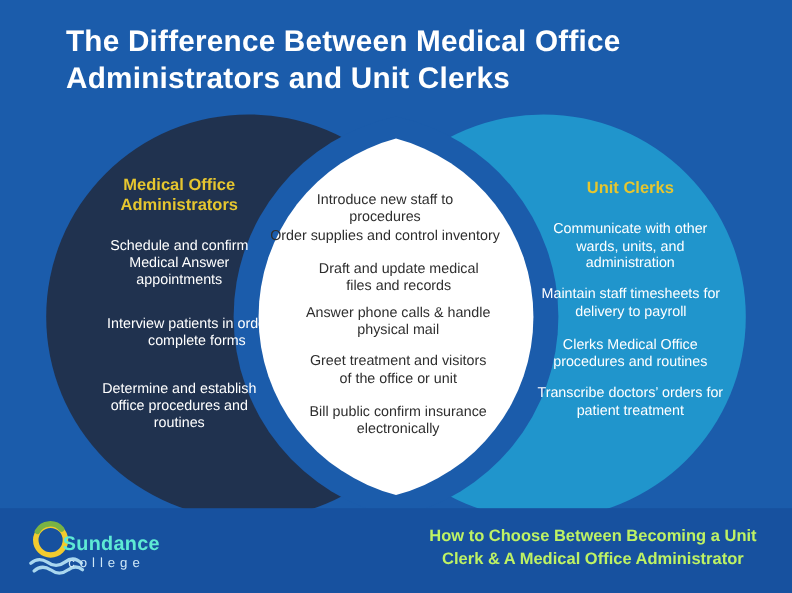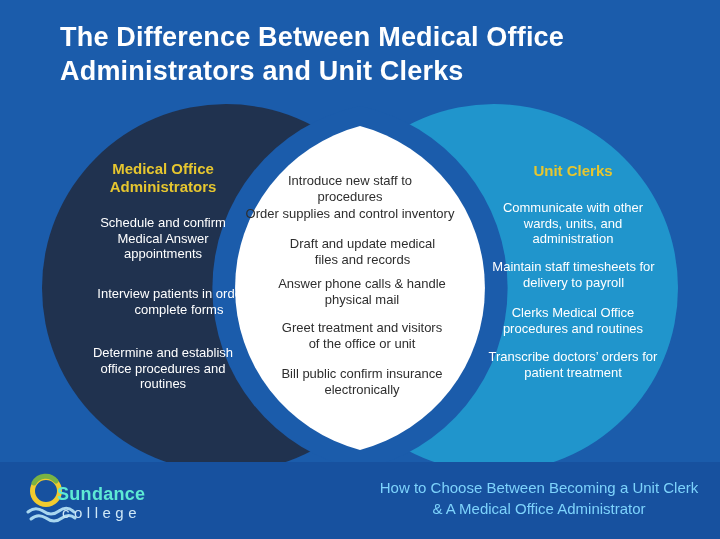--- a/index.html
+++ b/index.html
@@ -16,32 +16,32 @@
   }
   .txt{position:absolute;text-align:center;font-size:13px;line-height:15.5px;}
   .white{color:#ffffff;}
   .dark{color:#2e2e2e;}
   .circle-label{
     position:absolute;text-align:center;color:#e6c62f;
     font-weight:bold;font-size:15px;line-height:18px;
   }
   .footer-caption{
     position:absolute;left:379px;top:477px;width:320px;
-    text-align:center;color:#7dd3fc;font-weight:normal;
+    text-align:center;color:#bef264;font-weight:bold;
     font-size:15px;line-height:21px;
   }
   .logo{position:absolute;left:24px;top:468px;width:170px;height:62px;}
   .logo-svg{position:absolute;left:0;top:2px;width:92px;height:58px;}
   .logo-name{
     position:absolute;left:33px;top:16px;color:#5eead4;
     font-weight:bold;font-size:18px;letter-spacing:.3px;
   }
   .logo-sub{
     position:absolute;left:38px;top:36px;color:#cfe8f7;
-    font-size:15px;letter-spacing:4.5px;
+    font-size:12px;letter-spacing:4.5px;
   }
 </style>
 </head>
 <body>
 
 <div class="stage">
 
   <svg class="venn-svg" viewBox="0 0 720 539" aria-hidden="true">
     <circle cx="226" cy="288" r="184" fill="#20324f"></circle>
     <circle cx="494" cy="288" r="184" fill="#2095cc"></circle>

